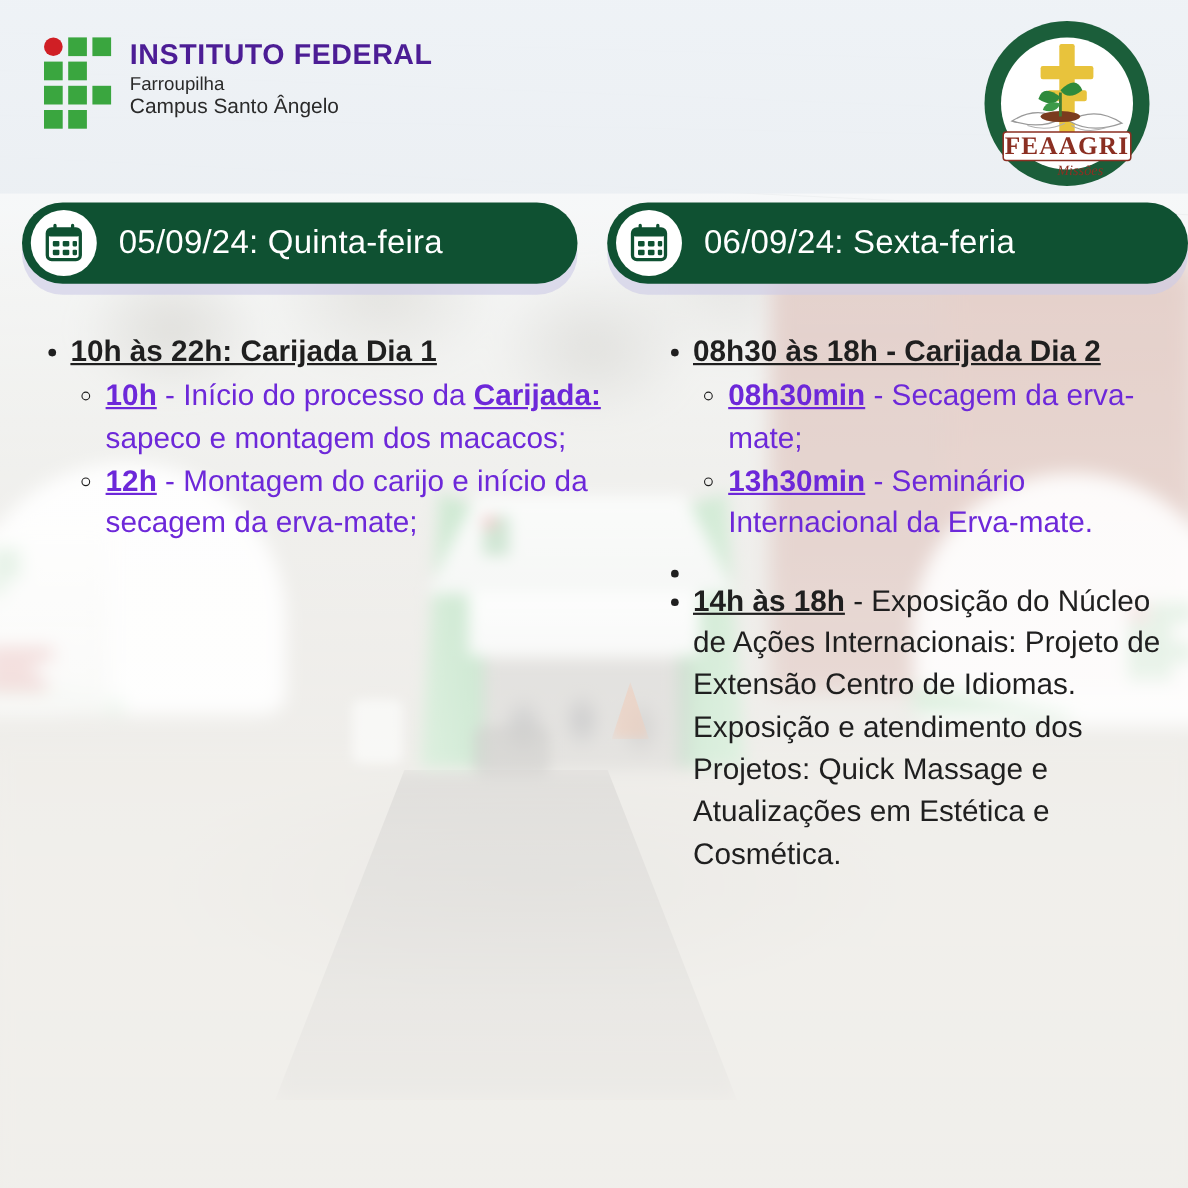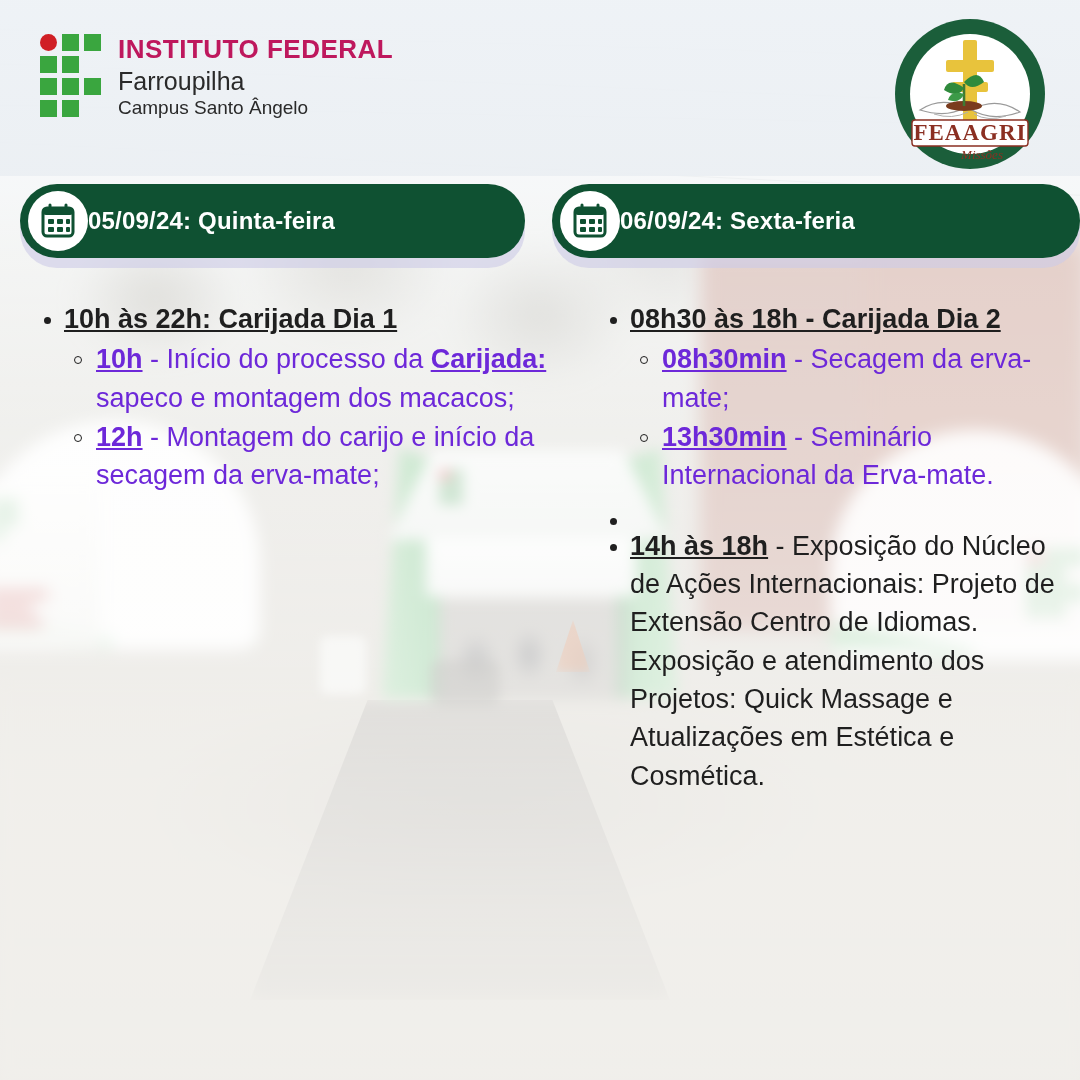--- a/index.html
+++ b/index.html
@@ -220,43 +220,43 @@
   .header { position:absolute; left:0; top:0; width:1080px; height:176px; z-index:10; }
 
   .if-logo-wrap { position:absolute; left:40px; top:30px; display:flex; align-items:flex-start; }
   .if-grid {
     position:relative; width:62px; height:82px; margin-top:4px;
   }
   .if-cell { position:absolute; width:17px; height:17px; background:#3aa63f; }
   .if-cell.round { border-radius:50%; background:#d01f25; }
   .if-text { margin-left:16px; padding-top:6px; }
   .if-title {
-    font-size:26px; font-weight:bold; letter-spacing:.5px; color:#be185d; line-height:1;
+    font-size:26px; font-weight:bold; letter-spacing:.5px; color:#4c1d95; line-height:1;
     font-family:"Liberation Sans", sans-serif;
   }
-  .if-sub1 { font-size:25px; color:#2a2a2a; line-height:1.18; margin-top:5px; }
+  .if-sub1 { font-size:17px; color:#2a2a2a; line-height:1.18; margin-top:5px; }
   .if-sub2 { font-size:19px; color:#2a2a2a; line-height:1.18; }
 
   .feaagri { position:absolute; right:34px; top:18px; width:152px; height:152px; }
 
   
   .pills { position:absolute; left:0; top:184px; width:1080px; height:92px; z-index:10; }
   .pill {
     position:absolute; height:74px; border-radius:40px;
     background:#0f5132; display:flex; align-items:center;
     box-shadow:0 10px 0 0 rgba(205,203,230,.62);
   }
   .pill.left  { left:20px;  width:505px; }
   .pill.right { left:552px; width:528px; }
   .pill-icon {
     width:60px; height:60px; border-radius:50%; background:#ffffff;
     margin-left:8px; display:flex; align-items:center; justify-content:center; flex:0 0 auto;
   }
   .pill-label {
-    color:#ffffff; font-size:24px; font-weight:bold; 
+    color:#ffffff; font-size:30px; font-weight:normal; margin-left:20px;
     letter-spacing:.2px; white-space:nowrap;
     font-family:"Liberation Sans", sans-serif;
   }
 
   
   .cols { position:absolute; left:0; top:300px; width:1080px; z-index:10; }
   .col { position:absolute; top:0; }
   .col.left  { left:34px;  width:515px; }
   .col.right { left:600px; width:460px; }
 

